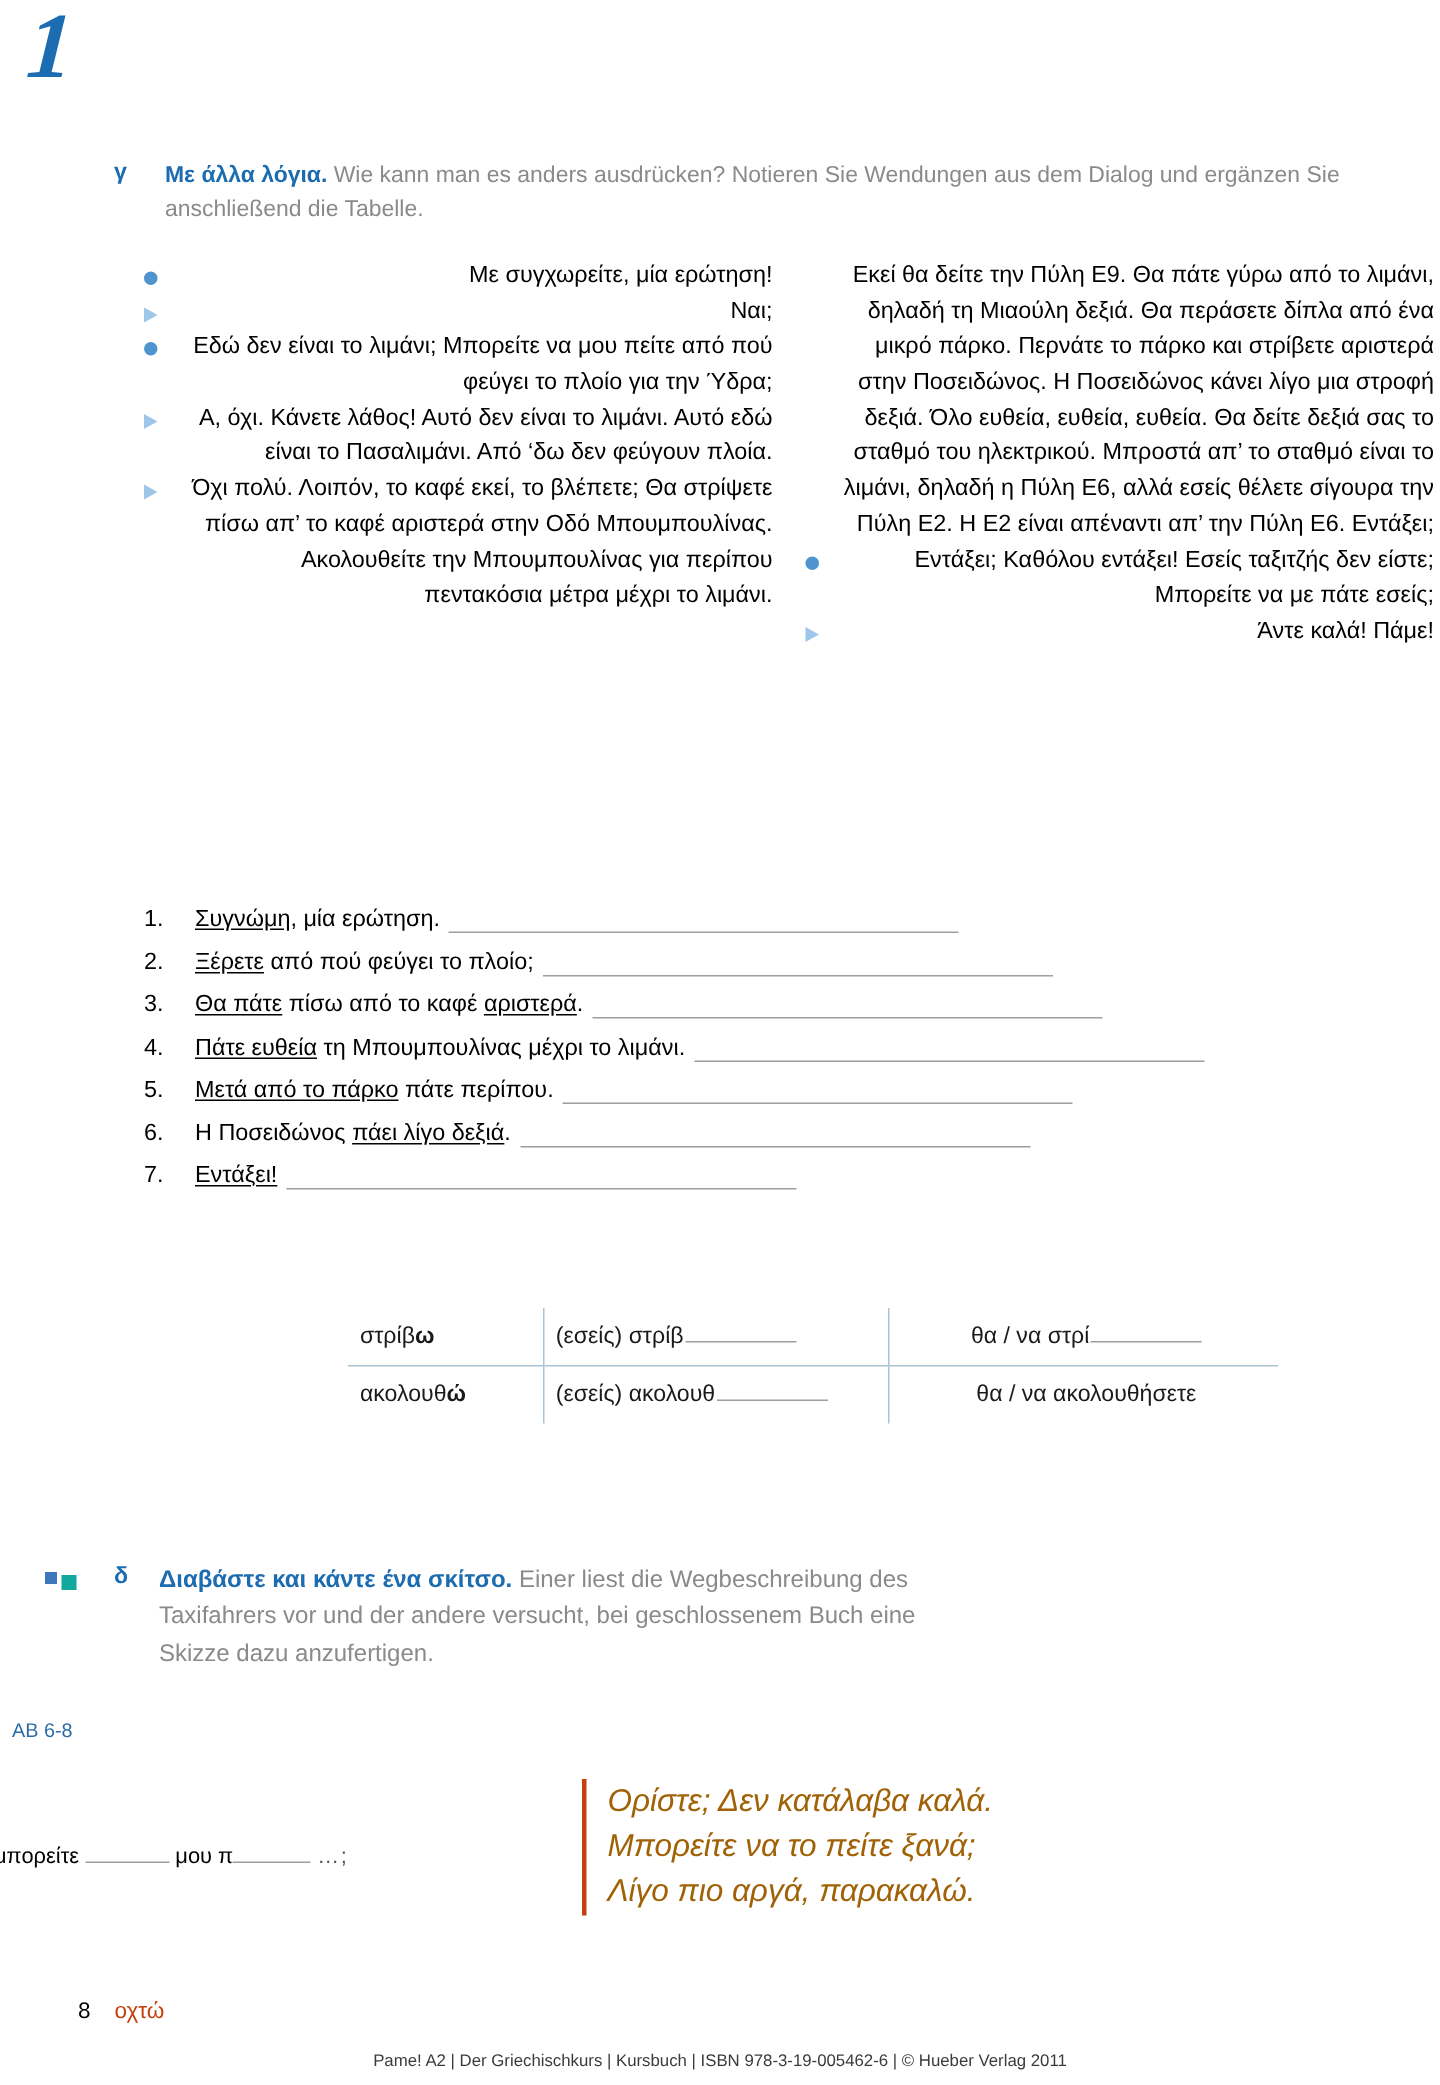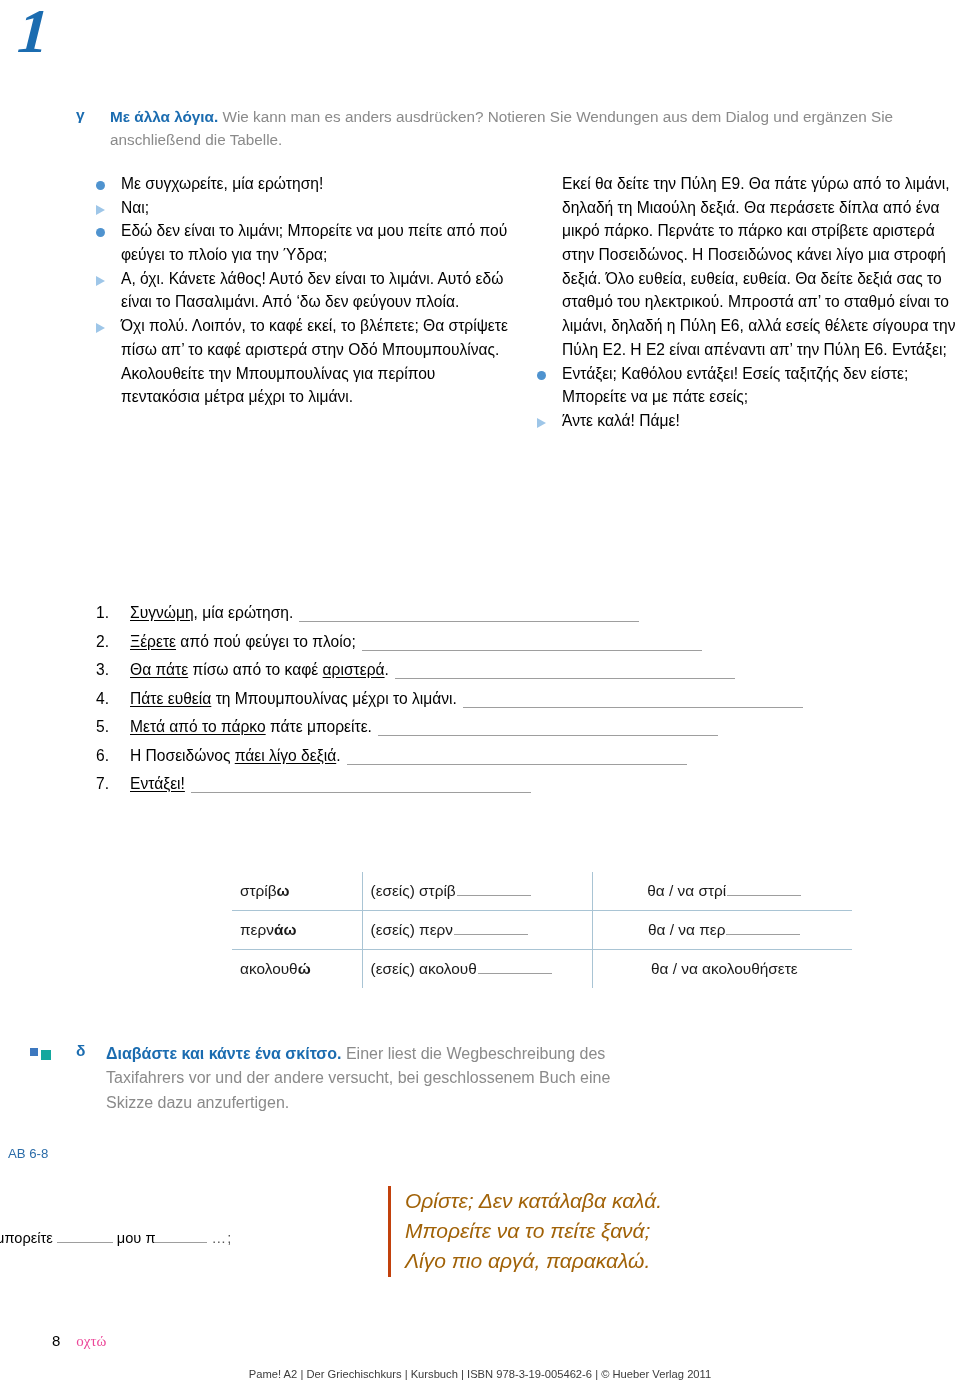--- a/index.html
+++ b/index.html
@@ -60,20 +60,21 @@
     display: flex;
     gap: 22px;
   }
   .dcol { width: 420px; }
   .dcol.right { padding-top: 0px; }
 
   .turn {
     display: flex;
     align-items: flex-start;
     margin-bottom: 0px;
+    text-align: right;
   }
   .turn .marker {
     flex: 0 0 25px;
     padding-top: 9px;
     display: block;
   }
   .dot {
     display: block;
     width: 9px; height: 9px;
     border-radius: 50%;
@@ -218,21 +219,21 @@
   }
 
   
   .pagefoot {
     position: absolute;
     left: 52px; top: 1332px;
     font-size: 15px;
     color: #000;
   }
   .pagefoot .pg { color: #000; margin-right: 16px; }
-  .pagefoot .word { color: #ec4899; font-family: Liberation Serif, serif; }
+  .pagefoot .word { color: #c2410c; }
   .imprint {
     position: absolute;
     left: 0; right: 0; top: 1368px;
     text-align: center;
     font-size: 11.2px;
     color: #3b3b3b;
   }
 </style>
 </head>
 <body>
@@ -333,21 +334,21 @@
     <span class="idx">4.</span>
     <span class="body">
       <span class="sent"><u>Πάτε ευθεία</u><span> τη Μπουμπουλίνας μέχρι το λιμάνι.</span></span>
       <span class="blank"></span>
     </span>
   </div>
 
   <div class="nrow">
     <span class="idx">5.</span>
     <span class="body">
-      <span class="sent"><u>Μετά από το πάρκο</u><span> πάτε μπορείτε.</span></span>
+      <span class="sent"><u>Μετά από το πάρκο</u><span> πάτε περίπου.</span></span>
       <span class="blank"></span>
     </span>
   </div>
 
   <div class="nrow">
     <span class="idx">6.</span>
     <span class="body">
       <span class="sent"><span>Η Ποσειδώνος </span><u>πάει λίγο δεξιά</u><span>.</span></span>
       <span class="blank"></span>
     </span>
@@ -363,25 +364,20 @@
 </div>
 
 <table class="conj">
   <tbody>
       <tr>
     <td class="c1"><span>στρίβ</span><b>ω</b></td>
     <td class="c2"><span>(εσείς) στρίβ</span><span class="inline-blank"></span></td>
     <td class="c3"><span>θα / να στρί</span><span class="inline-blank"></span></td>
   </tr>
   <tr>
-    <td class="c1"><span>περν</span><b>άω</b></td>
-    <td class="c2"><span>(εσείς) περν</span><span class="inline-blank"></span></td>
-    <td class="c3"><span>θα / να περ</span><span class="inline-blank"></span></td>
-  </tr>
-  <tr>
     <td class="c1"><span>ακολουθ</span><b>ώ</b></td>
     <td class="c2"><span>(εσείς) ακολουθ</span><span class="inline-blank"></span></td>
     <td class="c3"><span>θα / να ακολουθήσετε</span></td>
   </tr>
 </tbody>
   </table>
 
 <div class="ex-delta">
   <span class="sq-marks">
       <i class="s1"></i>

